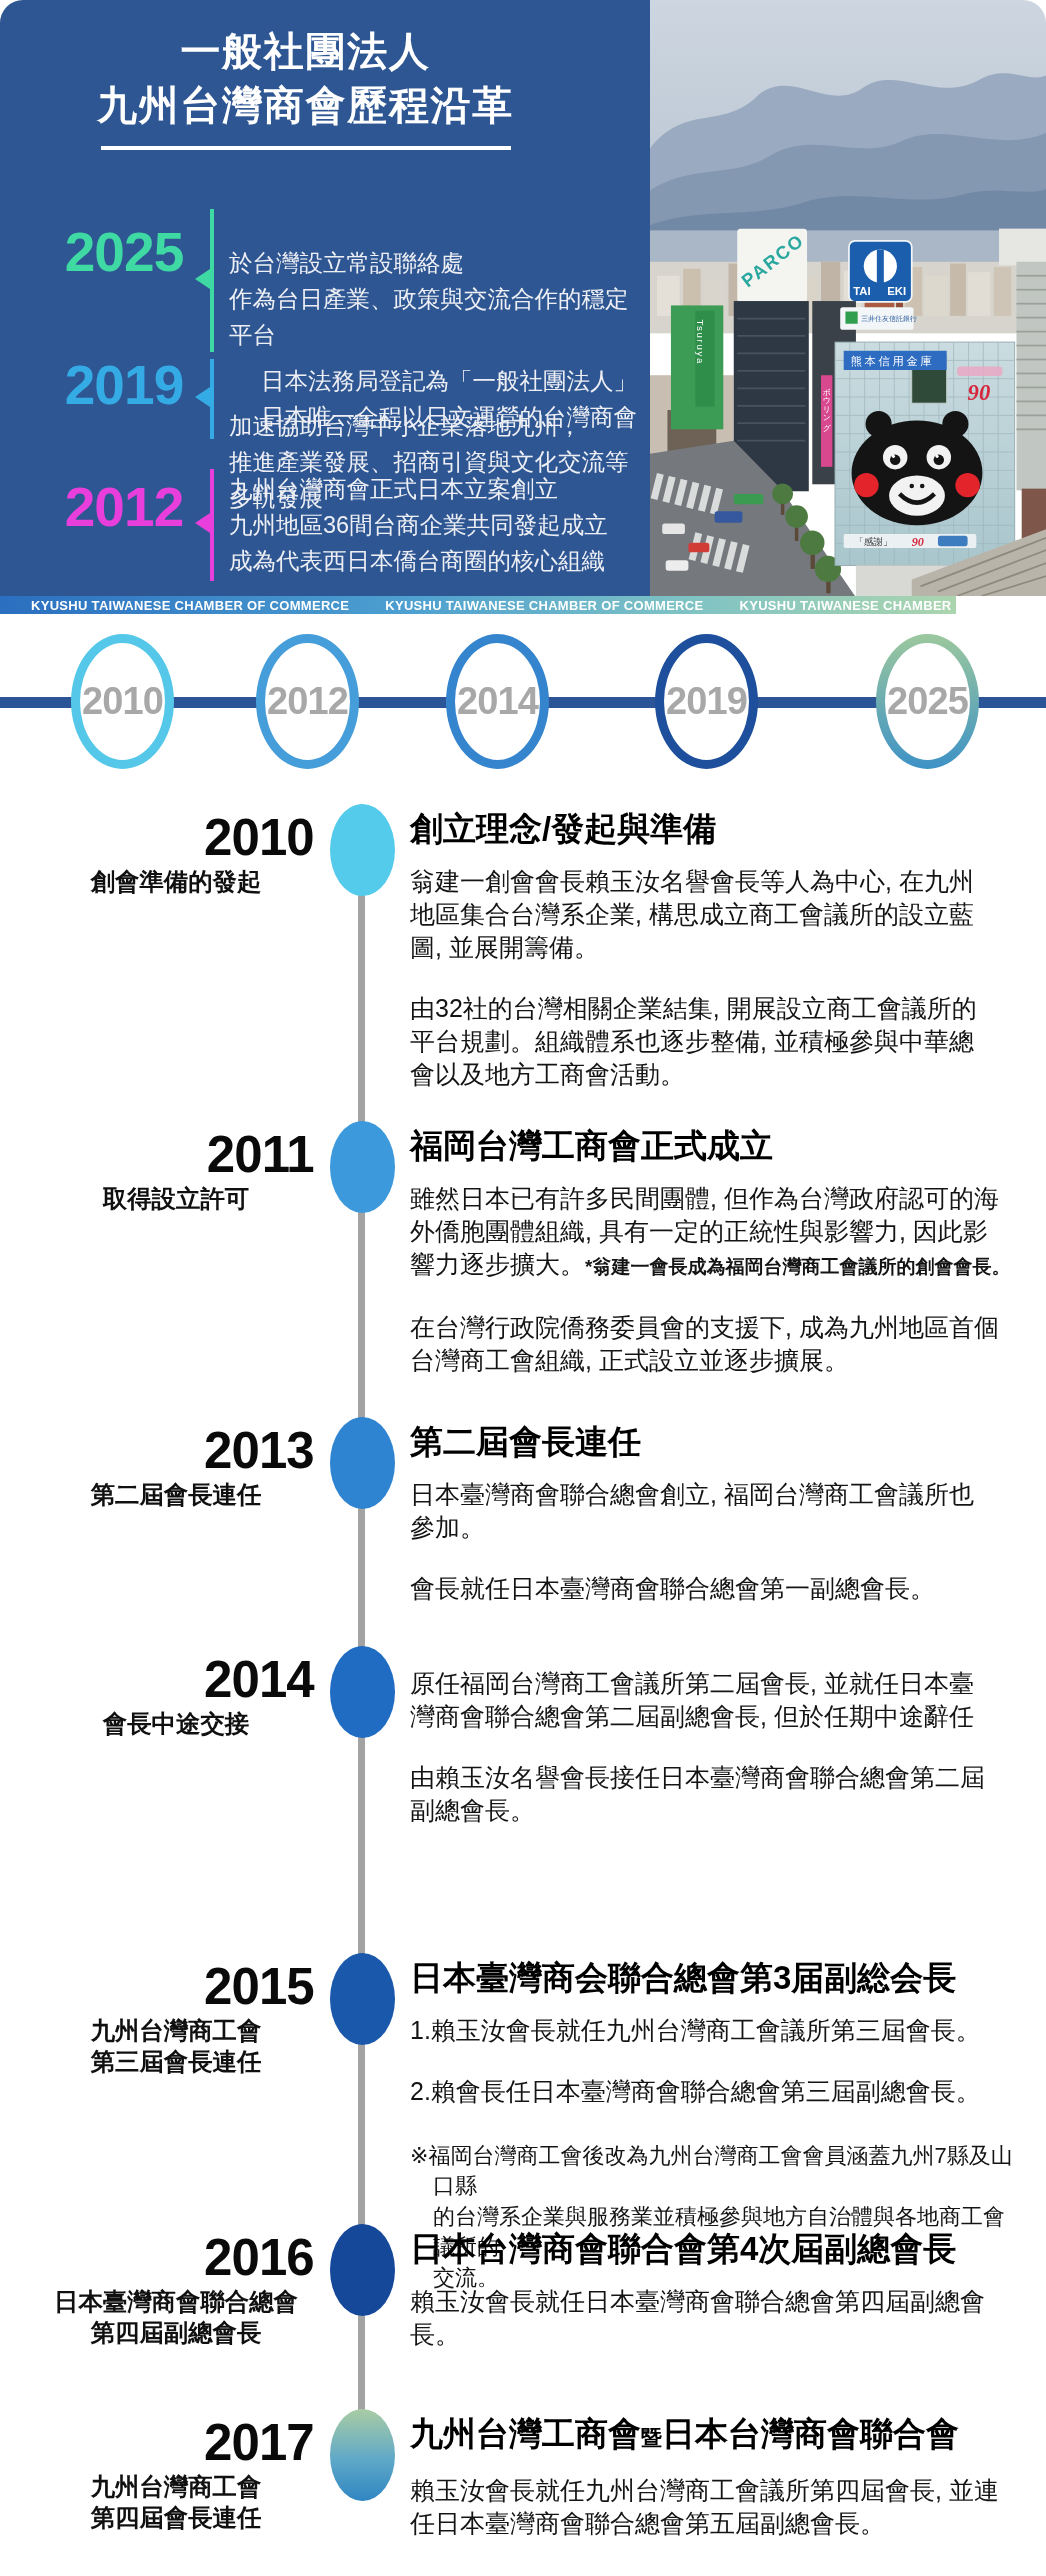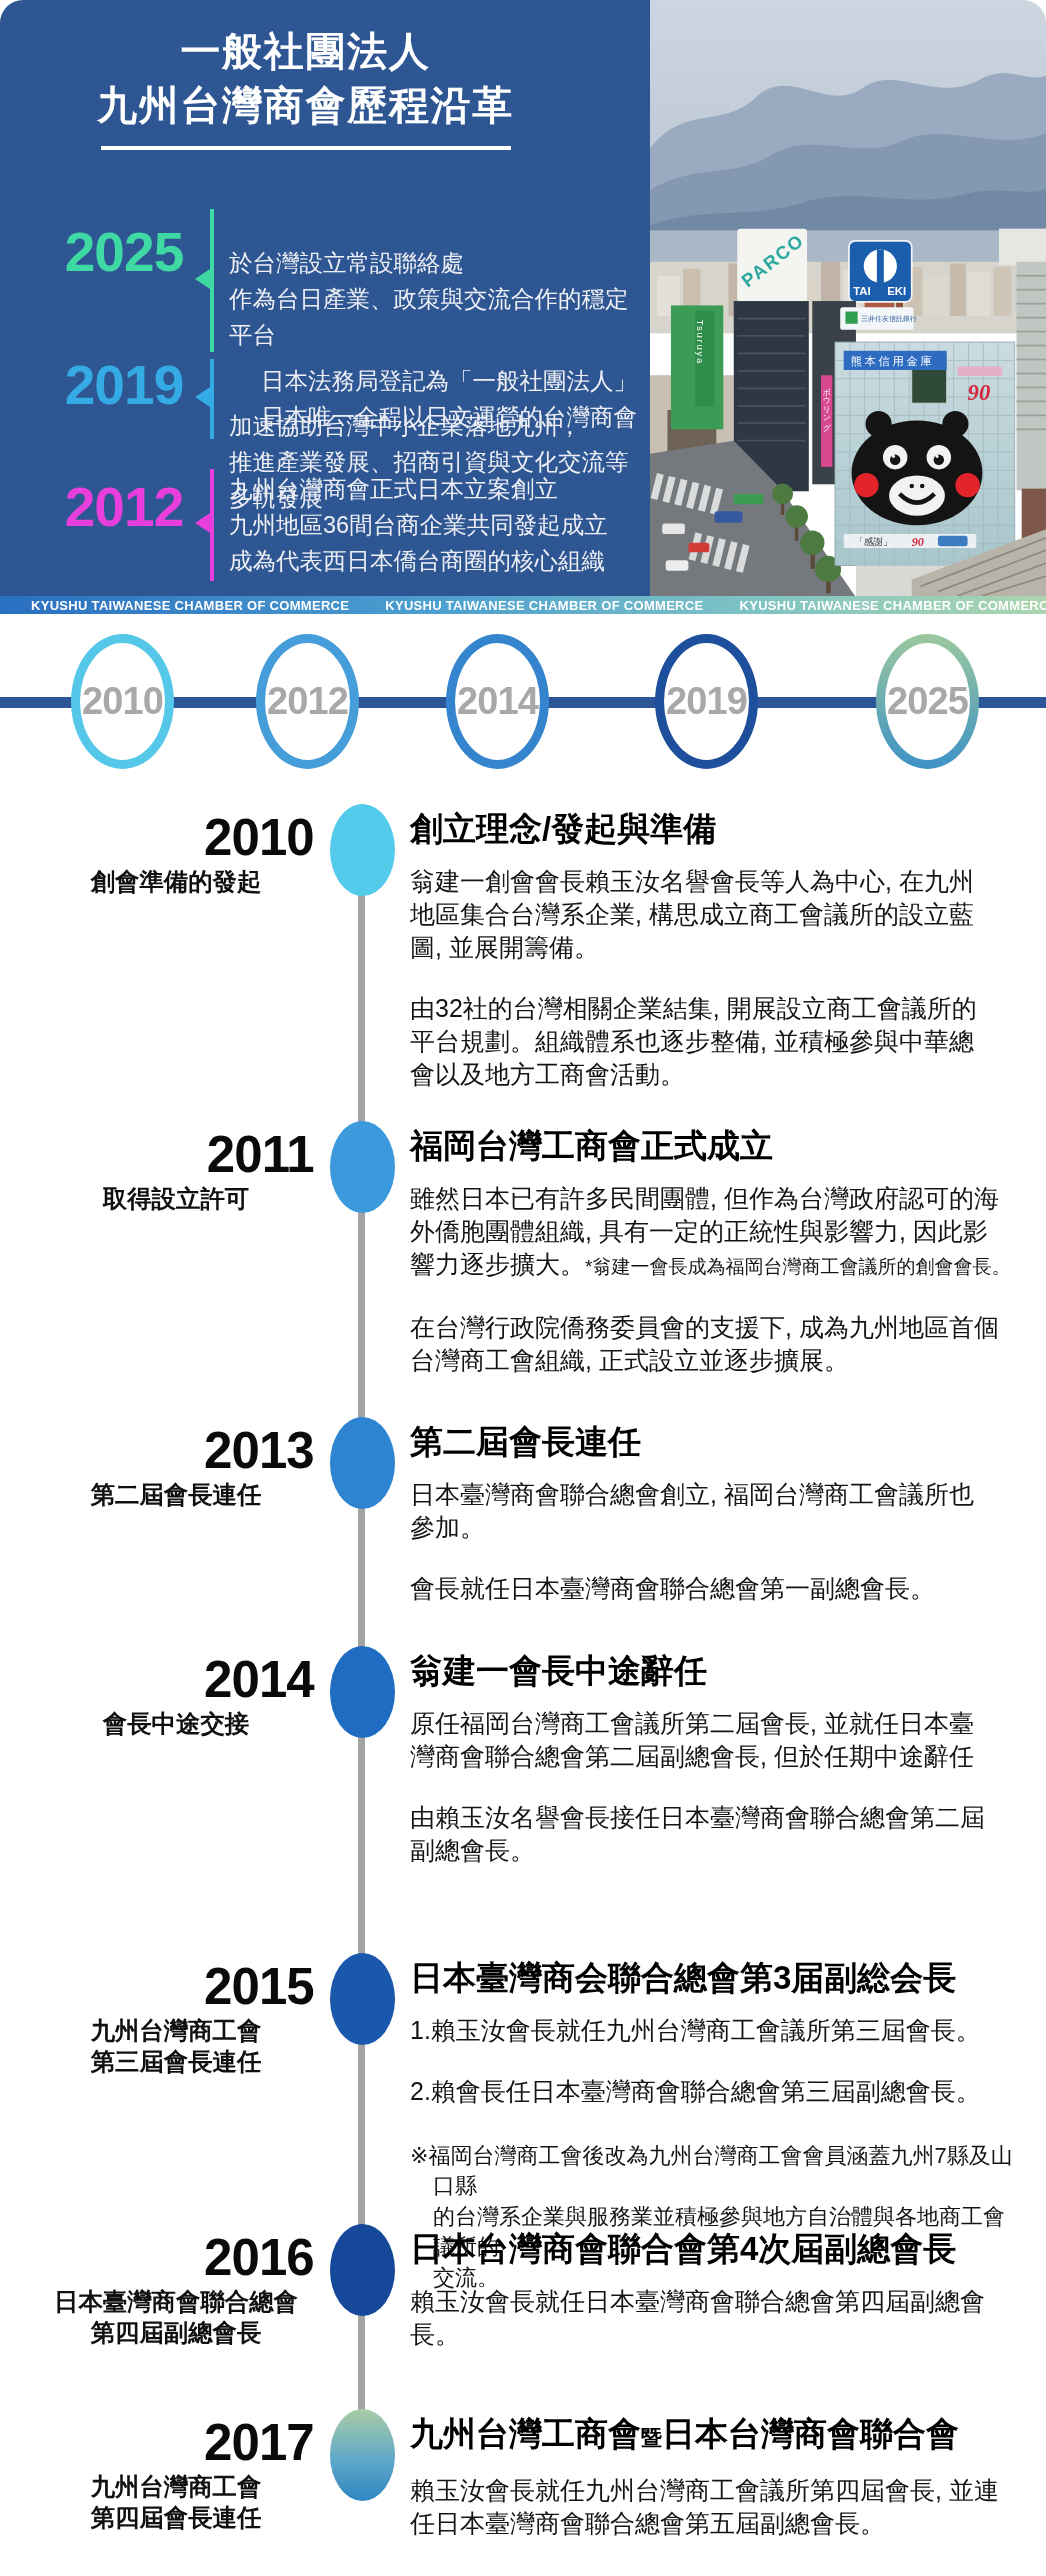--- a/index.html
+++ b/index.html
@@ -22,21 +22,21 @@
   .ms-tri{position:absolute;left:195px;width:0;height:0;border-top:10.5px solid transparent;border-bottom:10.5px solid transparent;}
   .tr2025{border-right:15.7px solid #3FD9A4;top:269px;}
   .tr2019{border-right:15.7px solid #35ABE5;top:387px;}
   .tr2012{border-right:15.7px solid #E83FDC;top:513px;}
   .ms-text{position:absolute;left:229px;width:414px;color:#EDEFF4;font-size:23.5px;font-weight:500;line-height:36px;white-space:pre-line;}
   .x2025{top:209px;}
   .x2019{top:363px;margin-left:32px;}
   .x2012{top:471px;}
   .ms-text .blk2{margin-top:19px;}
   
-  .ribbon{position:absolute;left:0;top:596px;width:1046px;height:18.3px;
+  .ribbon{position:absolute;left:0;top:596px;width:956px;height:18.3px;
           background:linear-gradient(90deg,#2B6FC0 0%,#4C9FD0 42%,#7FC3C4 72%,#ABD5AE 100%);
           display:flex;justify-content:space-between;align-items:center;padding:0 31px;box-sizing:border-box;gap:36px;}
   .ribbon span{color:#fff;font-size:13px;font-weight:700;letter-spacing:0.3px;white-space:nowrap;}
   
   .ov-line{position:absolute;left:0;top:697px;width:1046px;height:11.3px;background:#2B5597;}
   .ov-circle{position:absolute;top:634px;width:103px;height:135px;border-radius:50%;background:#fff;
              display:flex;align-items:center;justify-content:center;box-sizing:border-box;}
   .ov-circle span{font-size:38px;font-weight:800;color:#A8A8A8;letter-spacing:-0.9px;}
   .c0{left:71px;border:9.6px solid #55C8E9;}
   .c1{left:256px;border:9.6px solid #459DD9;}
@@ -52,21 +52,21 @@
   .e-sub{font-size:24.4px;font-weight:700;color:#101010;line-height:31px;white-space:pre-line;text-align:center;}
   .e-node{position:absolute;left:330px;top:0;width:65px;height:92px;border-radius:50%;z-index:2;}
   .n0{background:#55CBEC;} .n1{background:#3C99DB;} .n2{background:#2F84D1;}
   .n3{background:#1F6CC2;} .n4{background:#1A58AB;} .n5{background:#16489A;}
   .n6{background:linear-gradient(180deg,#A9CCA4 0%,#5FA8C8 55%,#2F86C2 100%);}
   .e-content{position:absolute;left:410px;top:5.2px;width:610px;}
   .e-title{margin:0;font-size:33px;font-weight:800;color:#000;line-height:40px;}
   .e-title .t-small{font-size:21px;font-weight:800;}
   .e-para{margin:15.7px 0 0;font-size:25px;font-weight:500;color:#141414;line-height:33px;white-space:pre-line;}
   .e-para + .e-para{margin-top:28px;}
-  .e-small{font-size:19px;font-weight:400;}
+  .e-small{font-size:19px;font-weight:700;}
   .e-note{margin:33px 0 0;font-size:22px;font-weight:500;color:#141414;line-height:30.5px;white-space:pre-line;
           padding-left:23px;text-indent:-23px;}
   
   .e2010{top:804px;} .e2011{top:1121px;} .e2013{top:1417px;} .e2014{top:1646px;}
   .e2015{top:1953px;} .e2016{top:2224px;} .e2017{top:2409px;}
 </style>
 </head>
 <body>
 
 <div id="page">
@@ -368,21 +368,20 @@
     </div>
   </article>
 
   <article class="entry e2014">
     <div class="e-year-block">
       <div class="e-year">2014</div>
       <div class="e-sub">會長中途交接</div>
     </div>
     <div class="e-node n3"></div>
     <div class="e-content">
-      <h3 class="e-title"><span>翁建一會長中途辭任</span></h3>
       <p class="e-para">原任福岡台灣商工會議所第二屆會長, 並就任日本臺
 灣商會聯合總會第二屆副總會長, 但於任期中途辭任</p>
       <p class="e-para">由賴玉汝名譽會長接任日本臺灣商會聯合總會第二屆
 副總會長。</p>
     </div>
   </article>
 
   <article class="entry e2015">
     <div class="e-year-block">
       <div class="e-year">2015</div>

